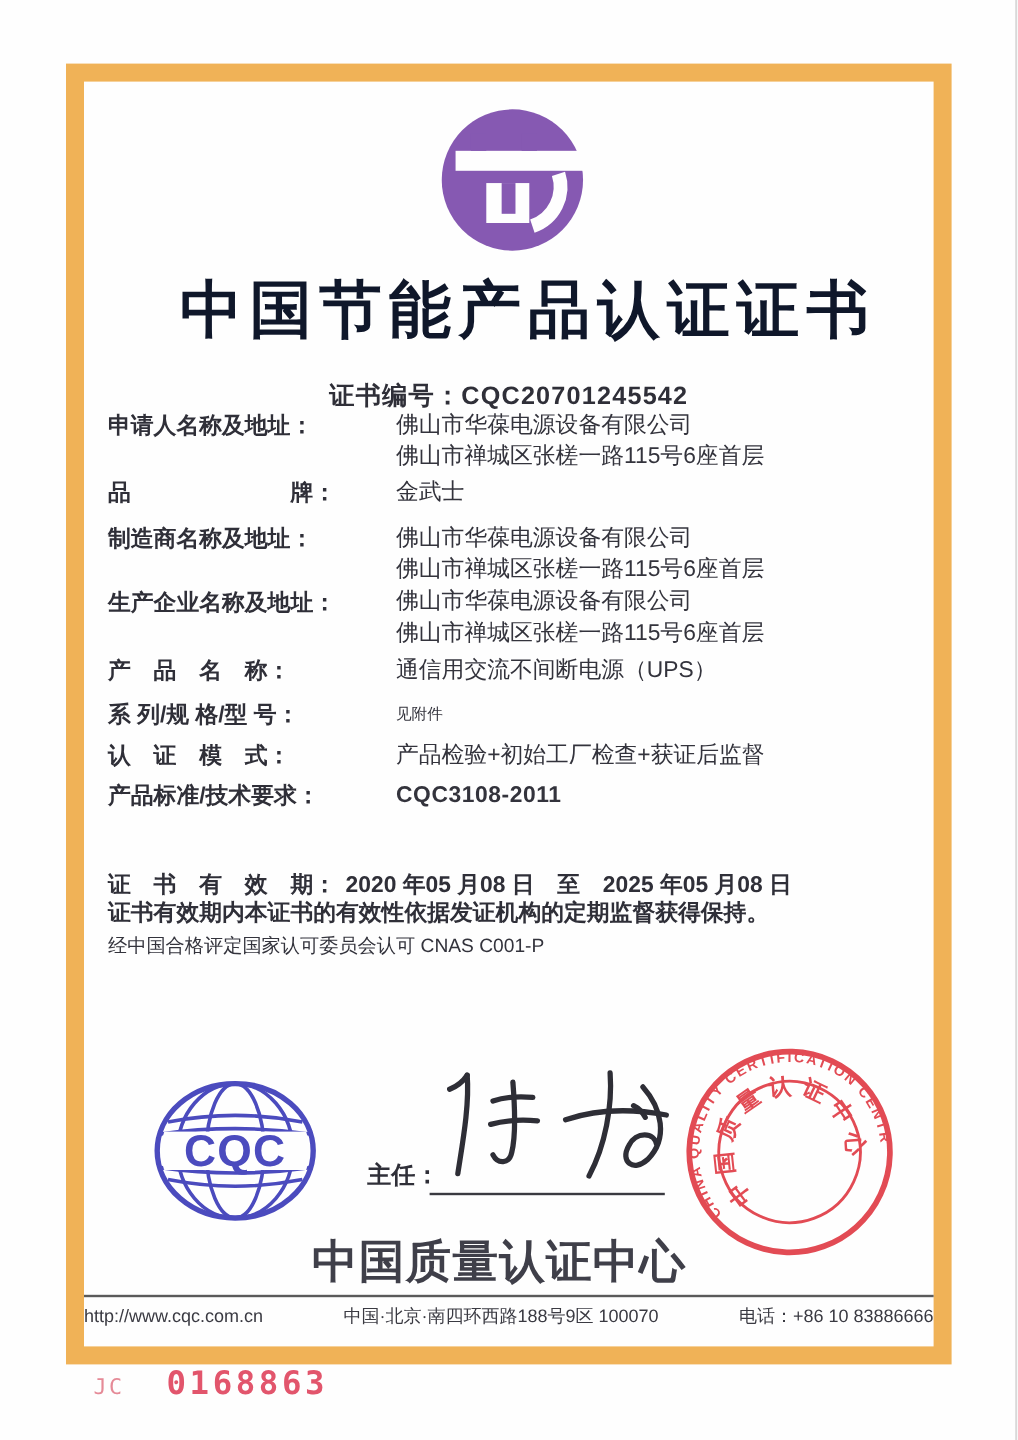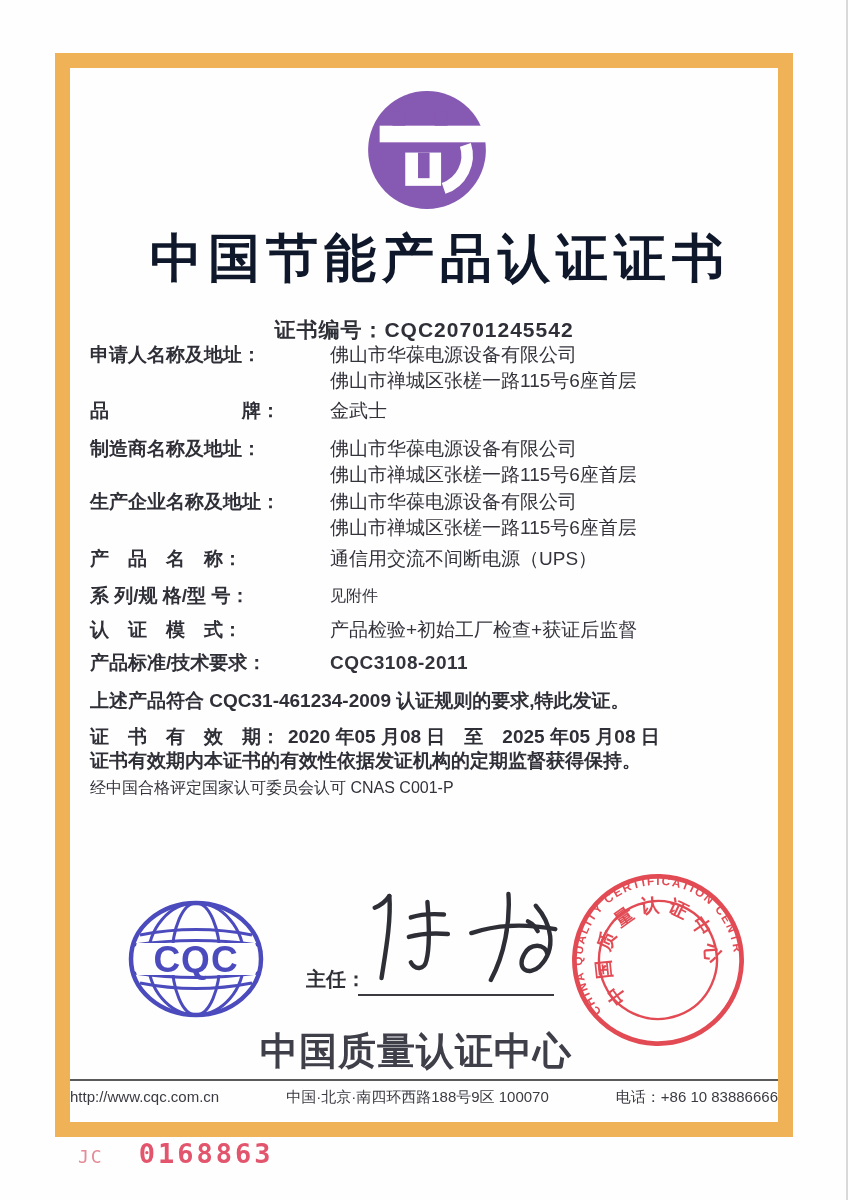--- a/index.html
+++ b/index.html
@@ -17,21 +17,21 @@
     position:absolute; top:224px; left:16px; width:100%; text-align:center;
     font-size:52px; font-weight:600; letter-spacing:6px; color:#0f172a;
   }
   .certno {
     position:absolute; top:303px; left:0; width:100%; text-align:center;
     font-size:21px; font-weight:700; letter-spacing:1px; color:#2F2F38;margin-top:13px;
   }
   .row { position:absolute; left:90px; width:640px; font-size:19px; }
   .row .lbl { position:absolute; left:0; top:0; font-weight:600; white-space:pre; color:#2F2F38;text-align:right; }
   .row .val { position:absolute; left:240px; top:0; line-height:26px; color:#33333C; }
-  .val-small { font-size:16px; }
+  .val-small { font-size:13px;font-family:Liberation Mono, monospace; }
   .val-code { font-weight:600; letter-spacing:0.5px; }
   .stmt { position:absolute; left:90px; font-size:19px; font-weight:600; color:#2F2F38; white-space:pre; }
   .stmt-value { position:absolute; left:288px; font-size:19px; font-weight:600; color:#2F2F38; white-space:pre;text-align:right; }
   .stmt-small { position:absolute; left:90px; font-size:16px; font-weight:500; color:#33333C; }
   .globe { position:absolute; left:126px; top:898px; width:140px; height:122px; }
   .director { position:absolute; left:306px; top:966px; font-size:20px; font-weight:600; color:#2F2F38; }
   .signature { position:absolute; left:362px; top:882px; width:205px; height:108px; }
   .sig-line { position:absolute; left:358px; top:994px; width:196px; border-top:2px solid #3A3A40; }
   .stamp { position:absolute; left:563px; top:865px; width:190px; height:190px; opacity:0.92; }
   .orgname {
@@ -123,21 +123,20 @@
     </div>
   </div>
 
   <div class="row" style="top:650px">
     <div class="lbl">产品标准/技术要求：</div>
     <div class="val val-code">
       <div>CQC3108-2011</div>
     </div>
   </div>
 
-  <div class="stmt" style="top:688px">上述产品符合 CQC31-461234-2009 认证规则的要求,特此发证。</div>
   <div class="stmt" style="top:724px">证　书　有　效　期：</div>
   <div class="stmt-value" style="top:724px">2020 年05 月08 日　至　2025 年05 月08 日</div>
   <div class="stmt" style="top:748px">证书有效期内本证书的有效性依据发证机构的定期监督获得保持。</div>
   <div class="stmt-small" style="top:778px">经中国合格评定国家认可委员会认可 CNAS C001-P</div>
 
   <svg class="globe" viewBox="0 0 140 122" aria-hidden="true">
     <defs>
       <clipPath id="globeClip">
           <ellipse cx="70" cy="61" rx="62" ry="53"></ellipse>
         </clipPath>

